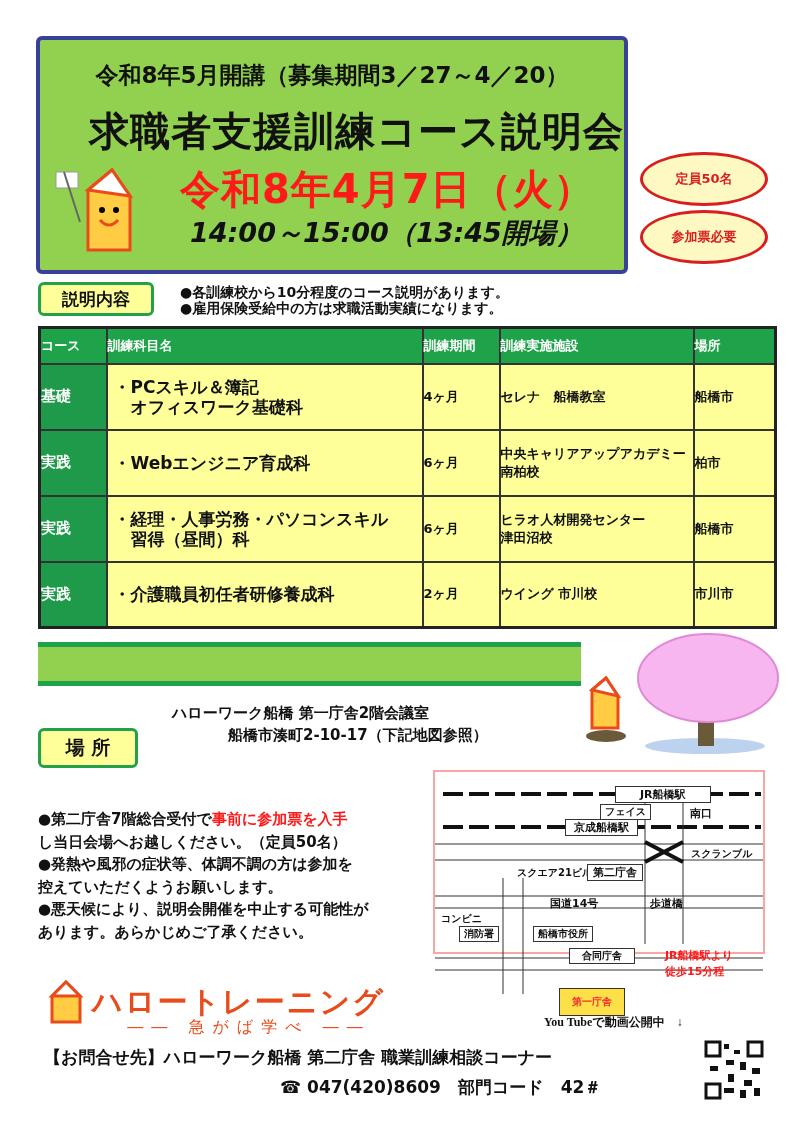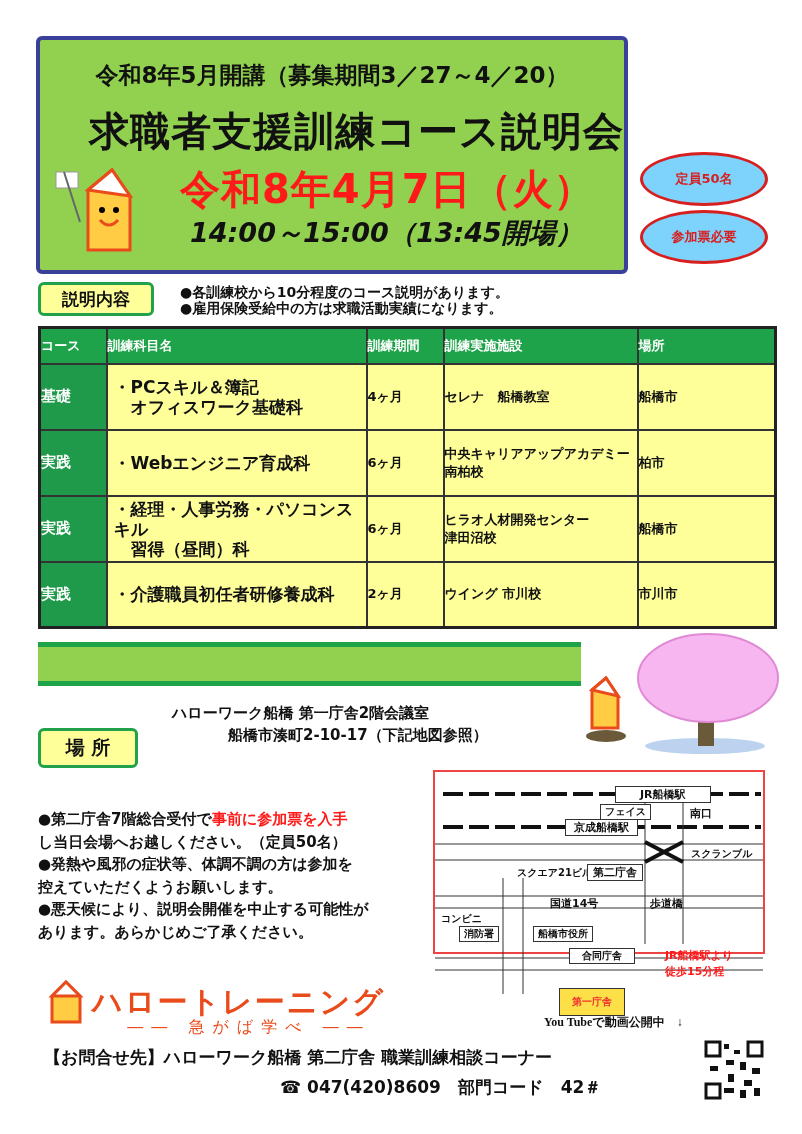--- a/index.html
+++ b/index.html
@@ -3,34 +3,34 @@
 <meta charset="utf-8">
 <style>
 *{box-sizing:border-box;margin:0;padding:0}
 body{width:802px;height:1134px;background:#fff;font-family:"DejaVu Sans",sans-serif;position:relative;overflow:hidden;color:#111}
 .abs{position:absolute}
 .banner{left:36px;top:36px;width:592px;height:238px;background:#92d050;border:4px solid #3a3f9a;border-radius:6px}
 .b1{left:0;width:100%;top:20px;text-align:center;font-size:23px;font-weight:bold}
 .b2{left:0;width:100%;top:64px;text-align:right;font-size:40px;font-weight:bold;letter-spacing:1px}
 .b3{left:140px;top:122px;font-size:40px;font-weight:bold;color:#ff1a1a;letter-spacing:1px}
 .b4{left:150px;top:175px;font-size:27px;font-weight:bold;font-style:italic}
-.oval{width:128px;height:54px;border:3px solid #d81e1e;border-radius:50%;background:#7dd3fc;color:#d81e1e;font-size:13px;font-weight:bold;display:flex;align-items:center;justify-content:center}
+.oval{width:128px;height:54px;border:3px solid #d81e1e;border-radius:50%;background:#fef9c3;color:#d81e1e;font-size:13px;font-weight:bold;display:flex;align-items:center;justify-content:center}
 .tag{background:#ffff99;border:3px solid #22a04a;border-radius:6px;font-weight:bold;display:flex;align-items:center;justify-content:center}
 .notes{left:180px;top:284px;font-size:14px;font-weight:bold;line-height:16px}
 table{position:absolute;left:38px;top:326px;width:739px;border-collapse:collapse;border:3px solid #222}
 td,th{border:2px solid #333;text-align:left;font-weight:bold}
 th{background:#1fa34a;color:#fff;font-size:13px;height:36px}
 td{background:#ffff99;height:66px;font-size:13px}
 td.course{background:#1f9a4a;color:#fff;font-size:15px}
 td.name{text-align:left;font-size:17px;padding-left:6px;line-height:20px}
 .greenbar{left:38px;top:642px;width:543px;height:44px;background:#92d050;border-top:5px solid #1fa34a;border-bottom:5px solid #1fa34a}
 .place{left:172px;top:702px;font-size:15px;font-weight:bold;line-height:22px}
 .body{left:38px;top:808px;font-size:15px;font-weight:bold;line-height:22.5px}
 .red{color:#ff1a1a}
-.map{left:433px;top:770px;width:332px;height:184px;border:2px solid #ef4444;background:#fff}
+.map{left:433px;top:770px;width:332px;height:184px;border:2px solid #fca5a5;background:#fff}
 .lbl{position:absolute;font-size:10px;font-weight:bold;background:#fff;border:1.5px solid #333;padding:0 4px;white-space:nowrap}
 .txt{position:absolute;font-size:10px;font-weight:bold;white-space:nowrap}
 .contact{left:44px;top:1046px;font-size:17px;font-weight:bold}
 .phone{left:280px;top:1076px;font-size:17px;font-weight:bold}
 </style>
 </head>
 <body>
 
 <div class="abs banner">
   <div class="abs b1">令和8年5月開講（募集期間3／27～4／20）</div>
@@ -53,21 +53,21 @@
 <div class="abs tag" style="left:38px;top:282px;width:116px;height:34px;font-size:17px">説明内容</div>
 <div class="abs notes">
   <div>●各訓練校から10分程度のコース説明があります。</div>
   <div>●雇用保険受給中の方は求職活動実績になります。</div>
 </div>
 
 <table>
   <tbody>
       <tr>
     <th style="width:67px">コース</th>
-    <th style="width:260px">訓練科目名</th>
+    <th style="width:316px">訓練科目名</th>
     <th style="width:77px">訓練期間</th>
     <th style="width:194px">訓練実施施設</th>
     <th>場所</th>
   </tr>
   <tr>
     <td class="course">基礎</td>
     <td class="name">
           <div>・PCスキル＆簿記</div>
           <div>　オフィスワーク基礎科</div>
         </td>

